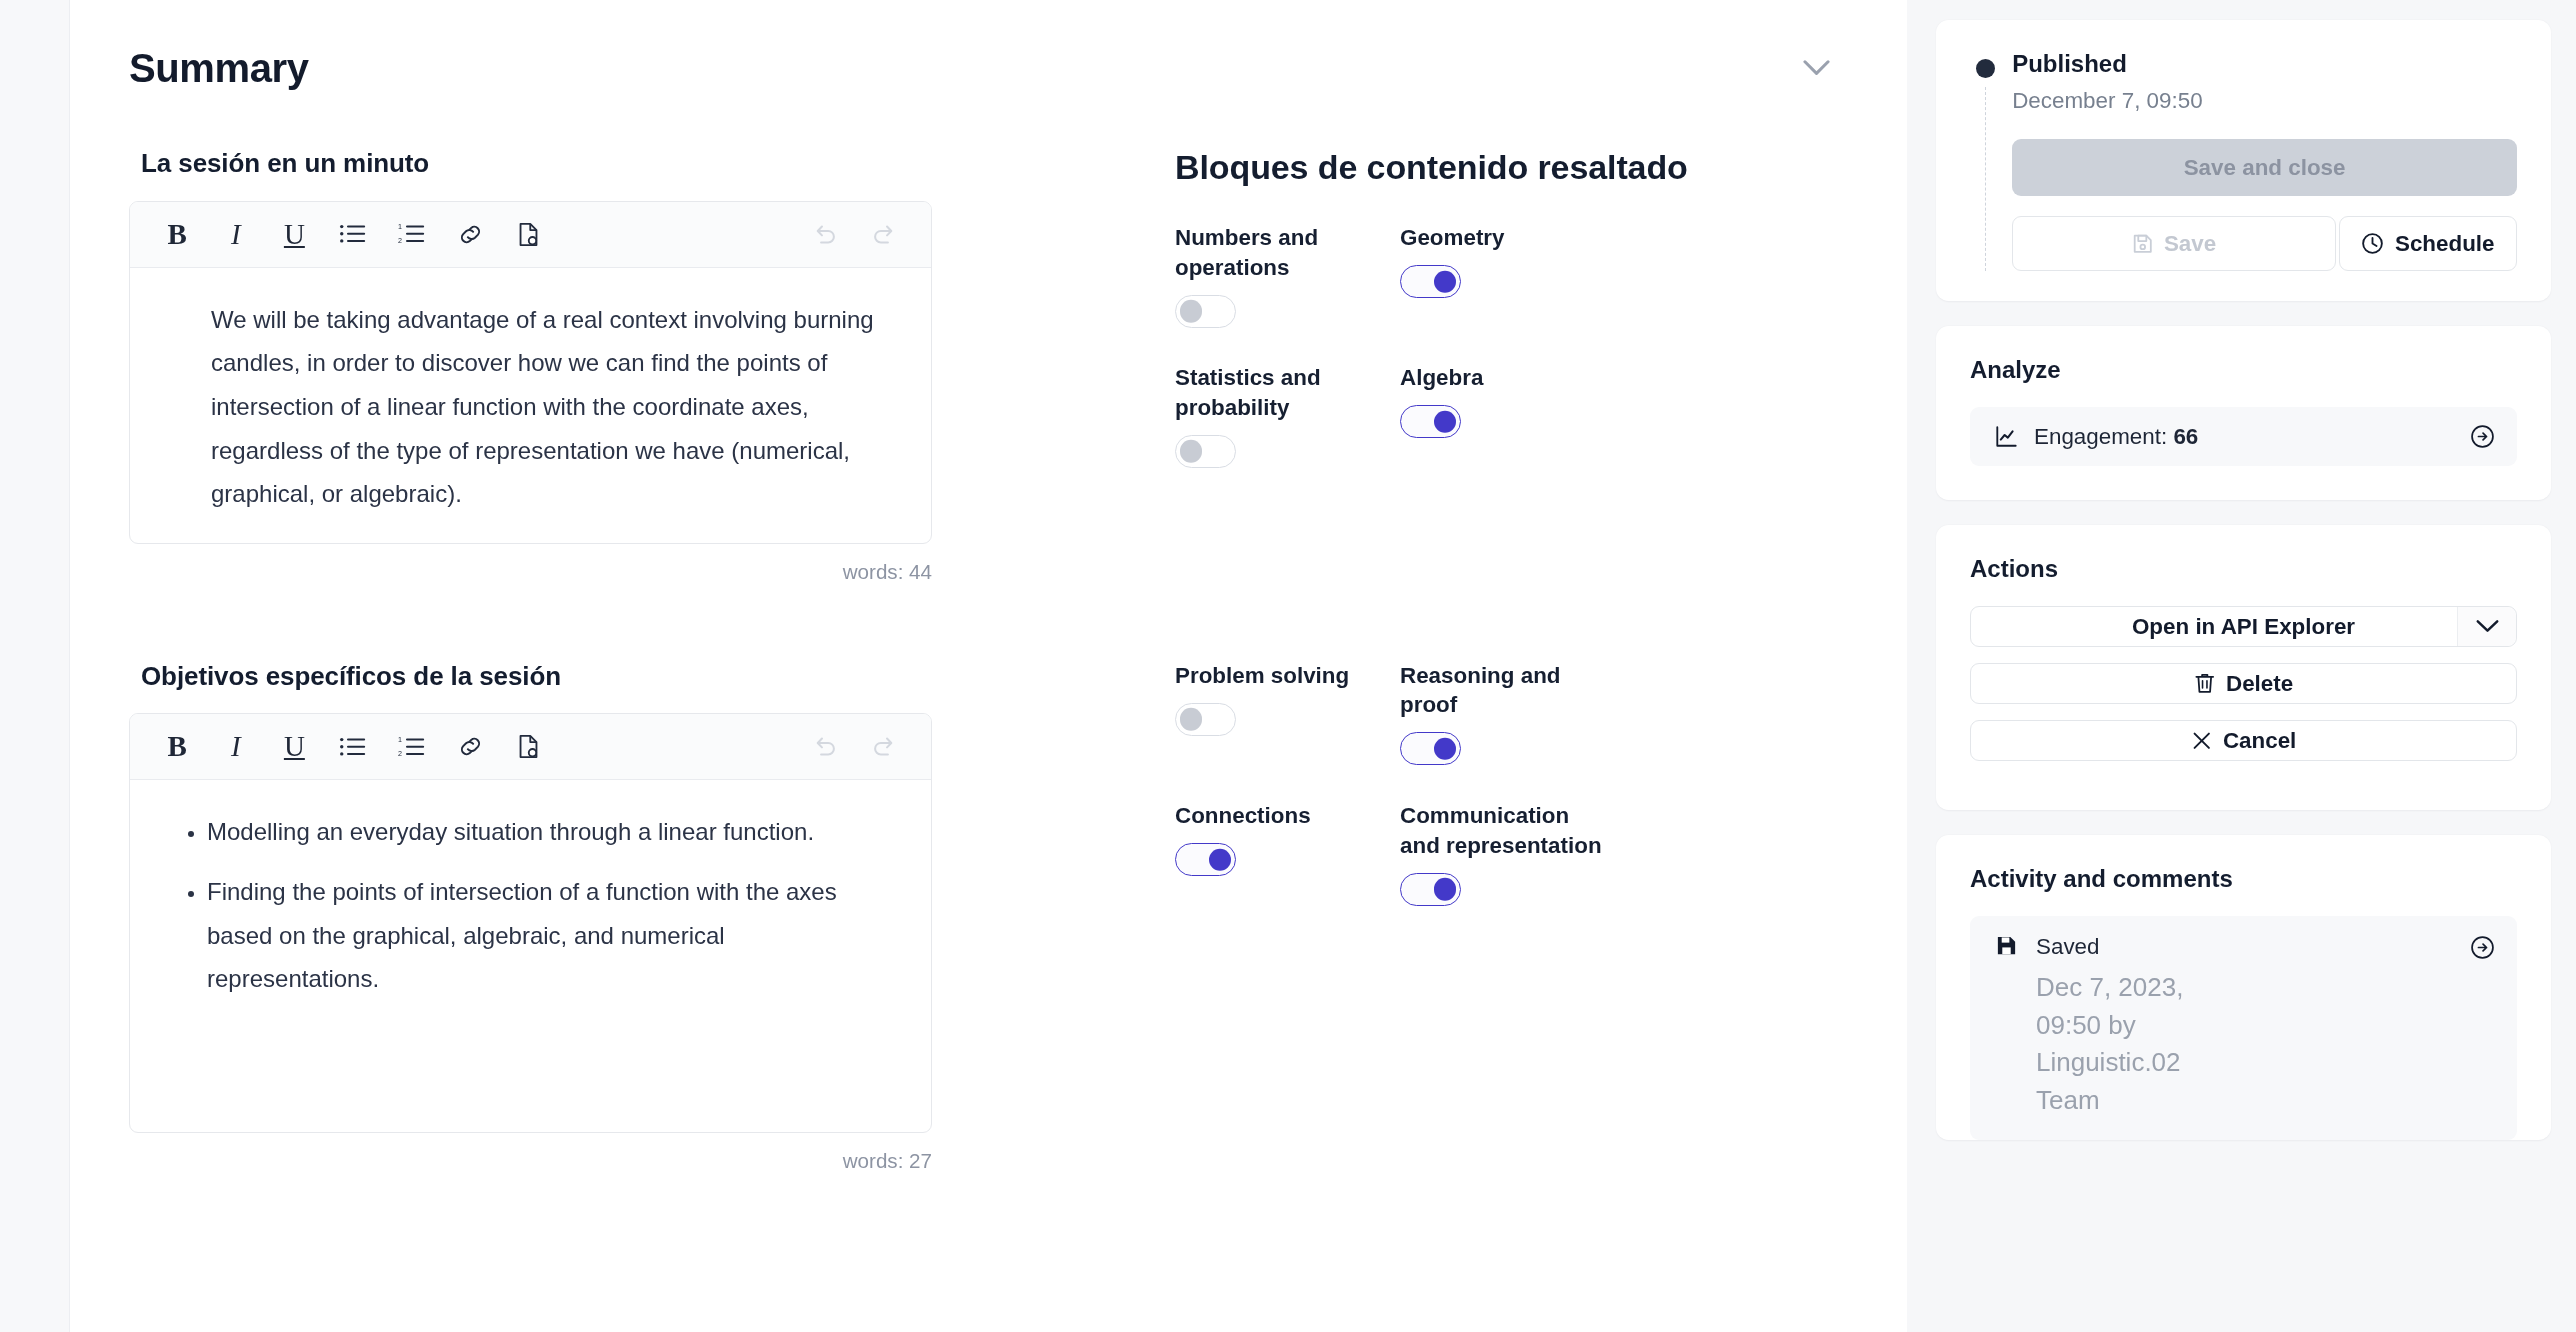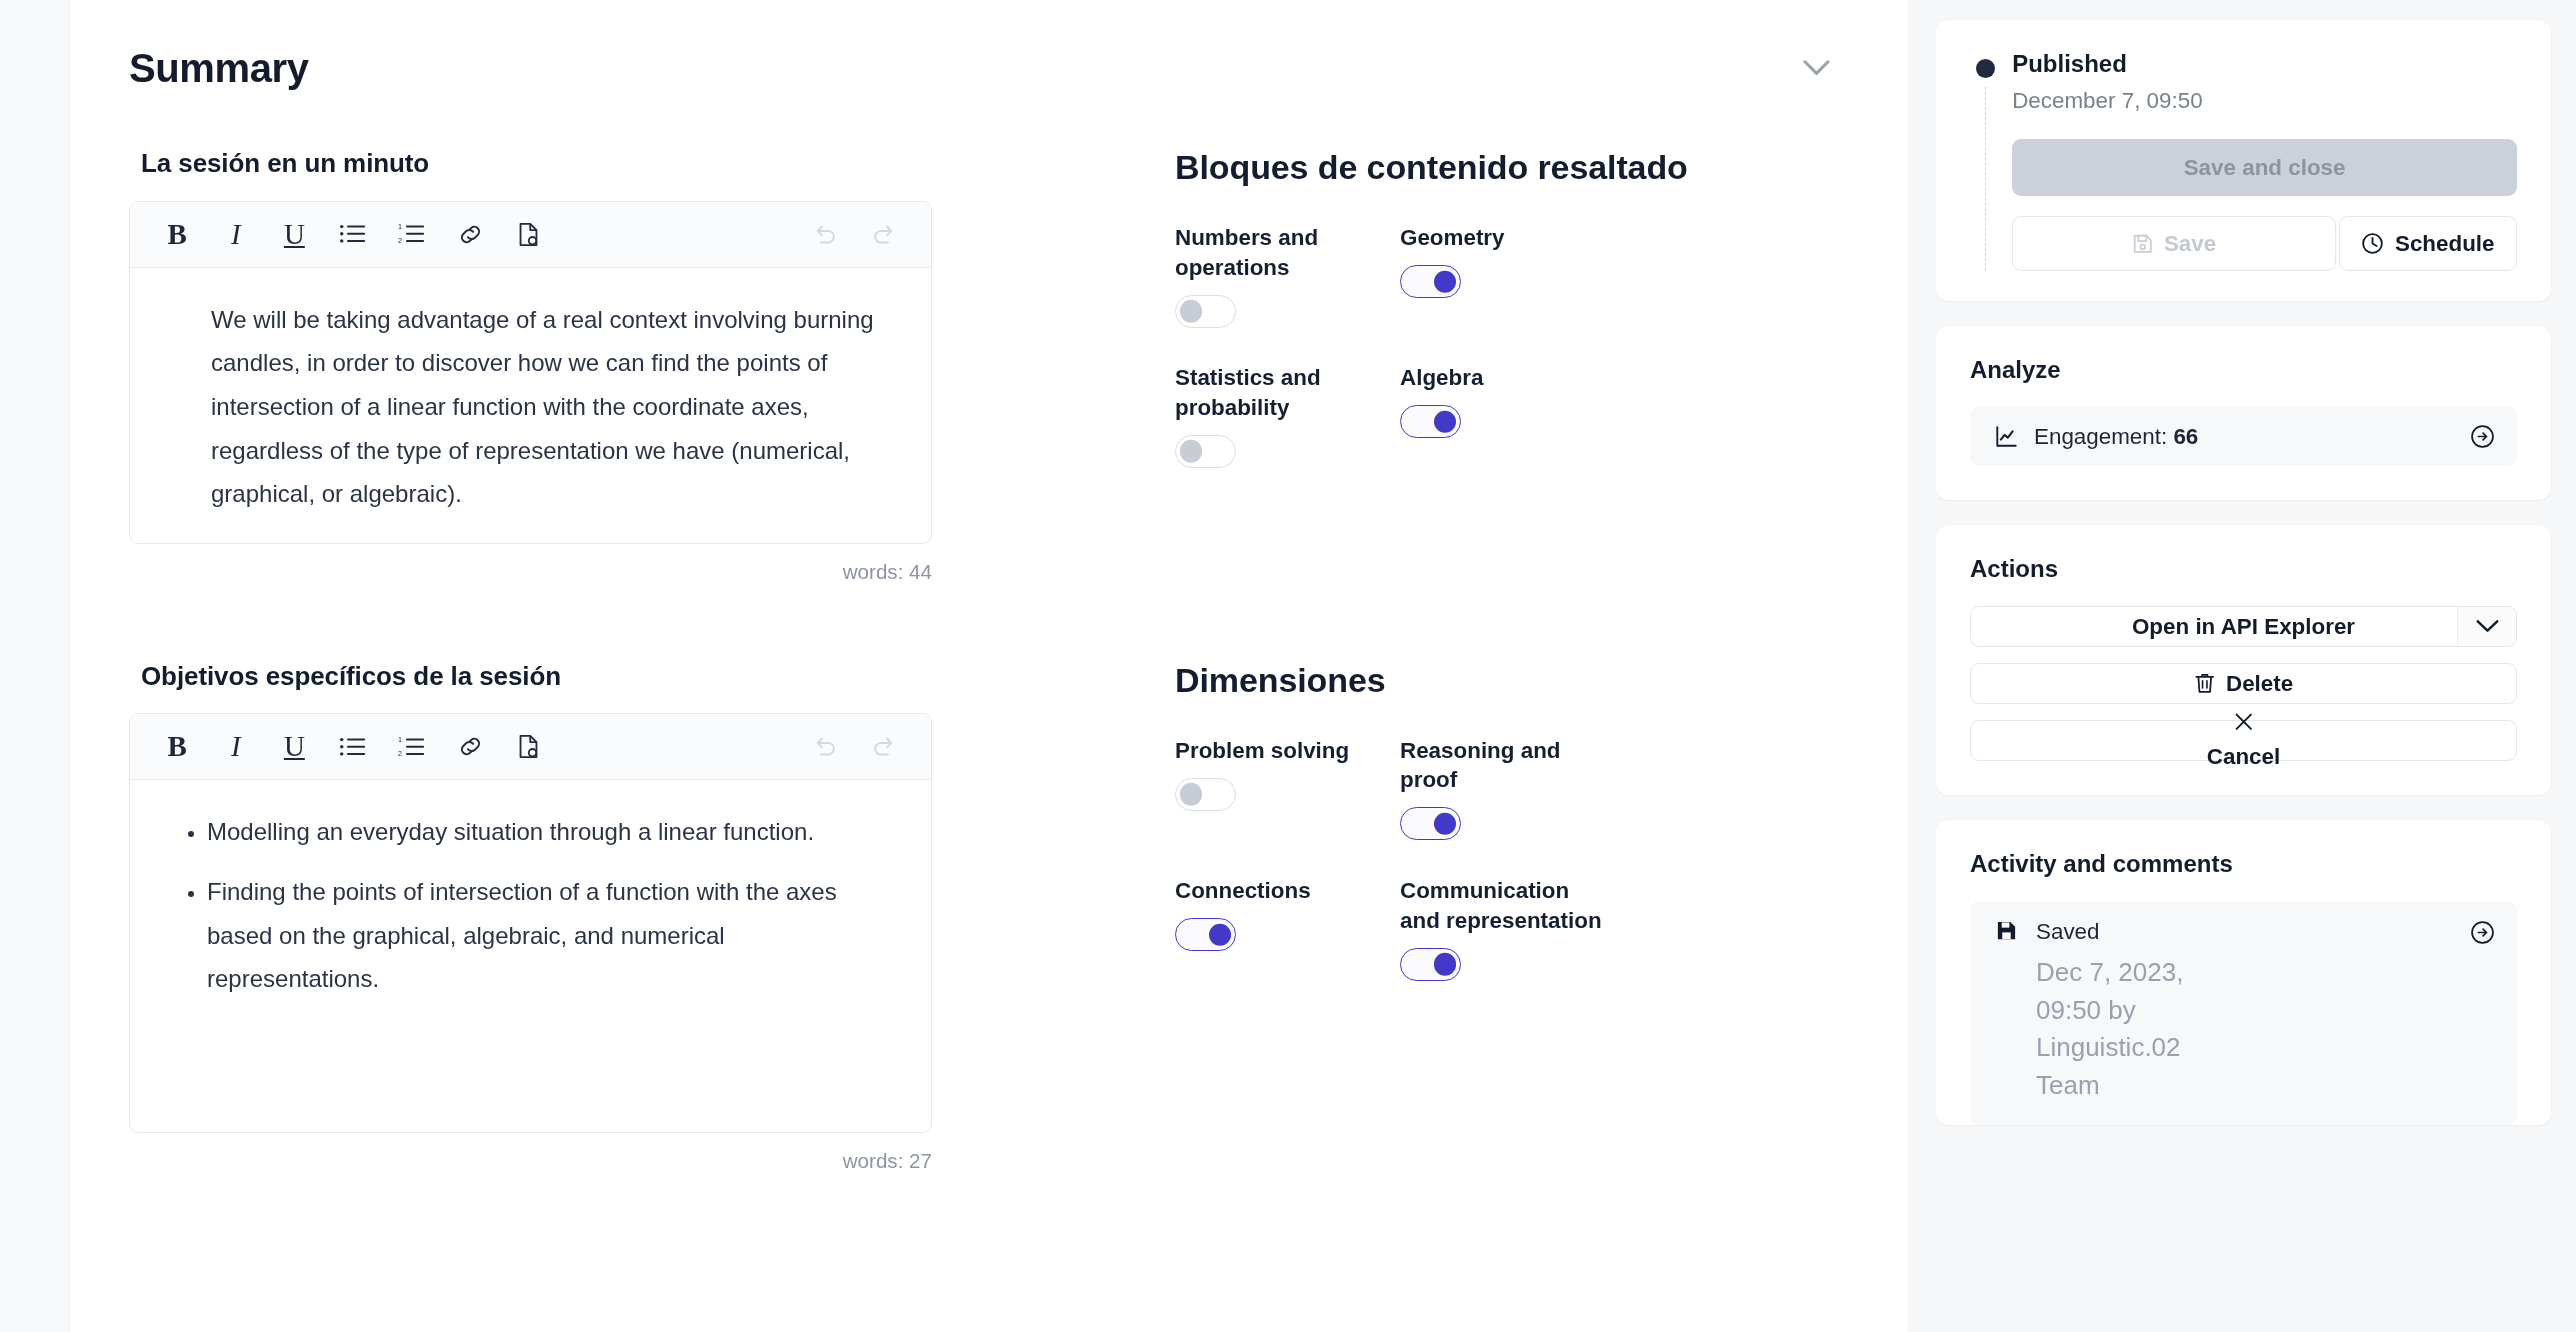--- a/index.html
+++ b/index.html
@@ -304,21 +304,21 @@
   .metric-label b { font-weight: bold; }
 
   
   .action-btn {
     width: 100%;
     margin-bottom: 16px;
     font-weight: bold;
     height: 41px;
     position: relative;
   }
-  .action-btn:last-child { margin-bottom: 0; flex-direction: column; }
+  .action-btn:last-child { margin-bottom: 15px; }
   .split-caret {
     position: absolute;
     right: 0; top: 0; bottom: 0;
     width: 59px;
     display: flex; align-items: center; justify-content: center;
     border-left: 0.9px solid #eceef1;
     background: #fbfbfc;
     border-radius: 0 9px 9px 0;
   }
 
@@ -523,21 +523,20 @@
             <ul>
               <li>Modelling an everyday situation through a linear function.</li>
               <li>Finding the points of intersection of a function with the axes based on the graphical, algebraic, and numerical representations.</li>
             </ul>
           </div>
         </div>
         <div class="word-count">words: 27</div>
       </div>
 
       <div>
-        <div class="toggles-label">Dimensiones</div>
         <div class="toggle-grid">
           <div class="toggle-item">
             <div class="toggle-item-label">Problem solving</div>
             <div class="switch">
                 <span class="knob"></span>
               </div>
           </div>
           <div class="toggle-item">
             <div class="toggle-item-label">Reasoning and proof</div>
             <div class="switch on">

